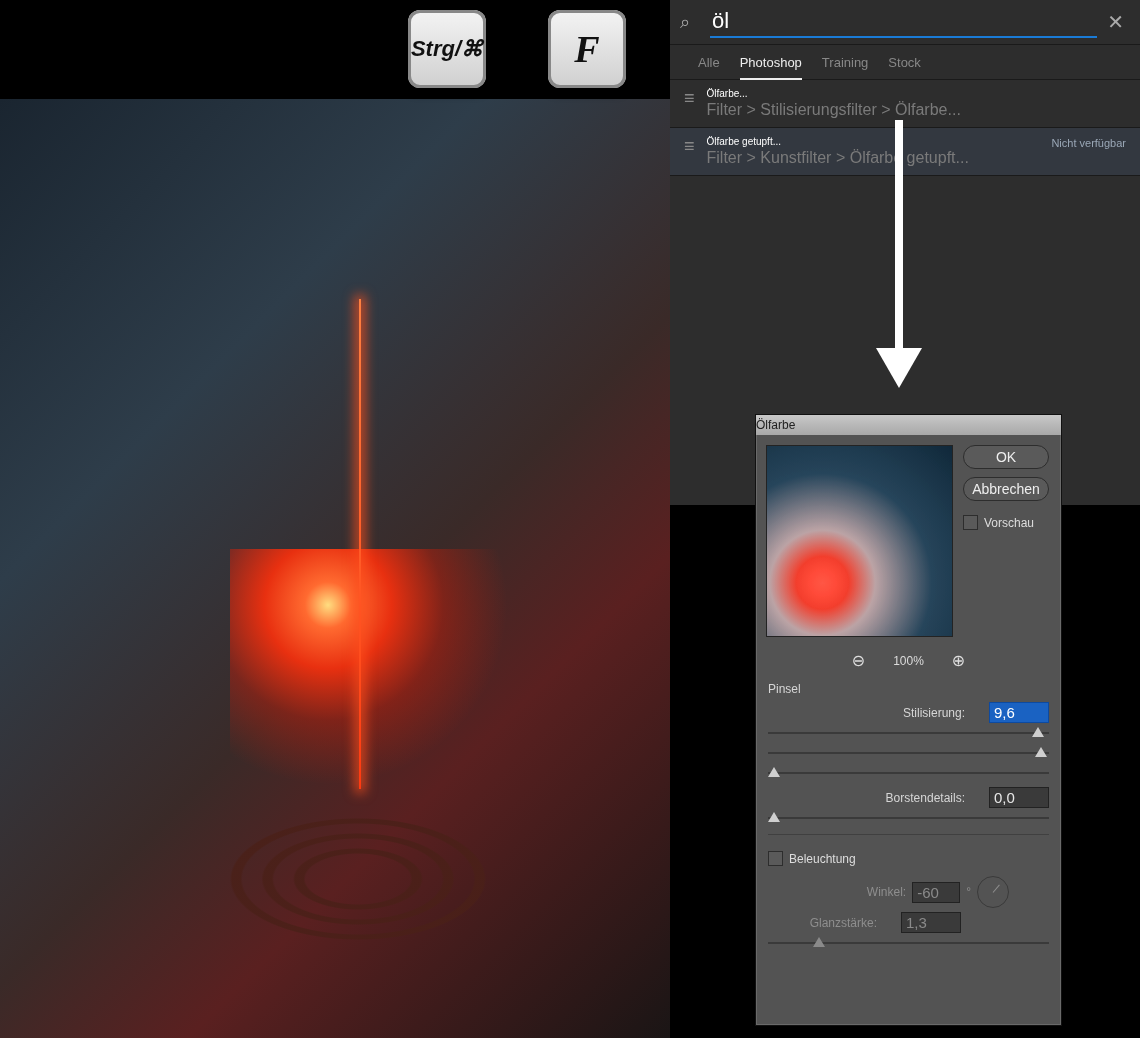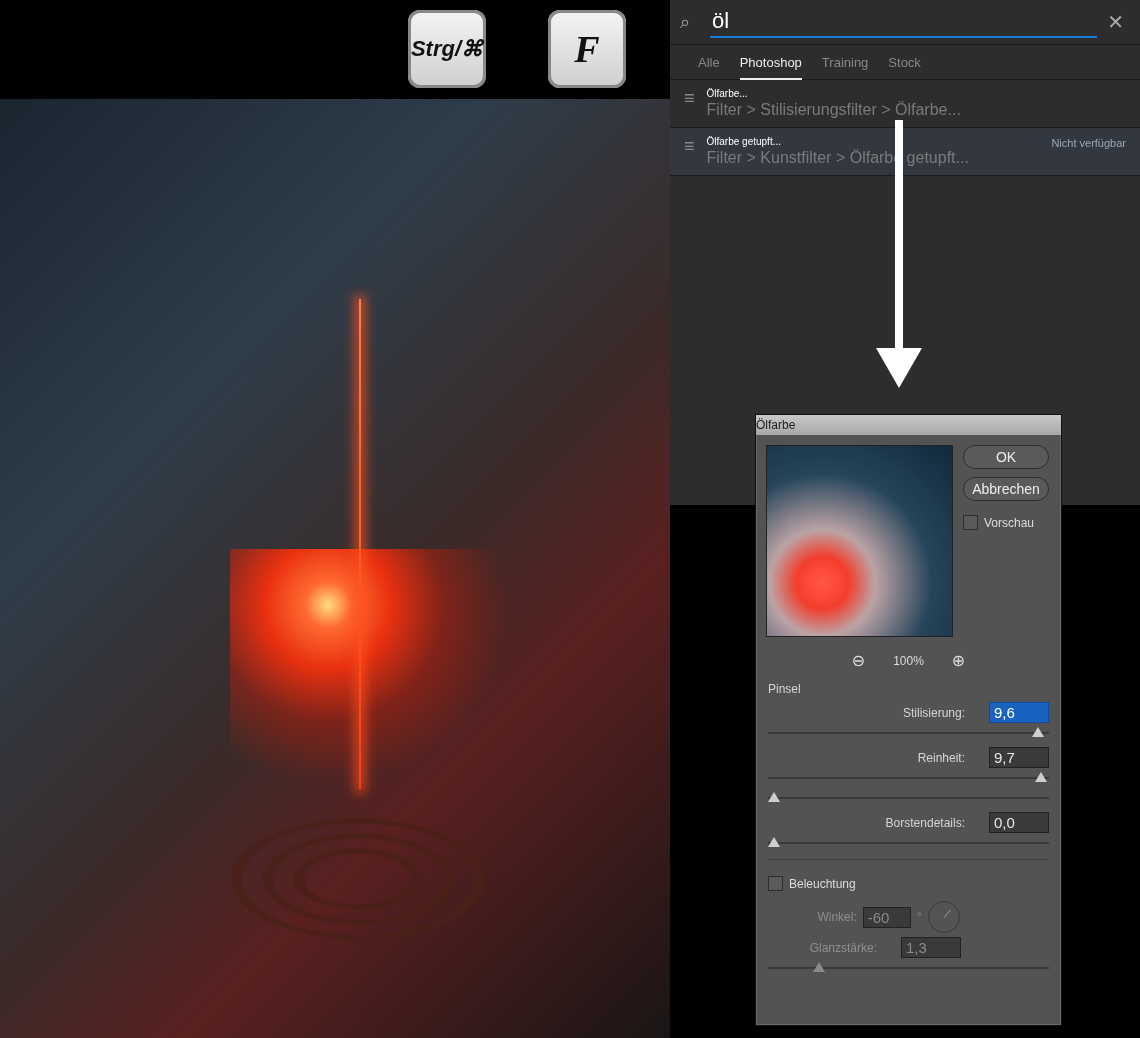--- a/index.html
+++ b/index.html
@@ -42,21 +42,21 @@
 .sectlbl{font-size:12px;margin-bottom:6px}
 .prow{display:flex;align-items:center;justify-content:flex-end;gap:24px;margin:4px 0}
 .plabel{color:#d6d6d6}
 .pval{width:52px;height:17px;background:#3a3a3a;border:1px solid #222;color:#e6e6e6;text-align:left;padding-left:4px;font-size:15px}
 .pval.sel{background:#1a62c2;color:#fff;border-color:#0d4aa0}
 .pval.dis{color:#8a8a8a}
 .slider{position:relative;height:14px;margin:0 0 6px}
 .slider::before{content:"";position:absolute;left:0;right:0;top:5px;height:2px;background:#3a3a3a}
 .thumb{position:absolute;top:0;width:0;height:0;border-left:6px solid transparent;border-right:6px solid transparent;border-bottom:10px solid #cfcfcf;transform:translateX(-6px)}
 .hr{border:none;border-top:1px solid #404040;margin:8px 12px}
-.angle{display:flex;align-items:center;justify-content:center;gap:6px;padding-right:40px;color:#8e8e8e}
+.angle{display:flex;align-items:center;justify-content:flex-end;gap:6px;padding-right:40px;color:#8e8e8e}
 .dial{width:30px;height:30px;border-radius:50%;border:1px solid #3a3a3a;position:relative}
 .dial::after{content:"";position:absolute;left:15px;top:15px;width:10px;height:1px;background:#8e8e8e;transform-origin:left;transform:rotate(-50deg)}
 </style>
 </head>
 <body>
 
 <div class="canvas">
     <div class="beam"></div>
   </div>
 
@@ -122,24 +122,20 @@
   </div>
   <div class="sect">
     <div class="sectlbl">Pinsel</div>
     <div class="prow">
         <span class="plabel">Stilisierung:</span>
         <input class="pval sel" value="9,6" style="">
       </div>
     <div class="slider">
         <div class="thumb" style="left:96%"></div>
       </div>
-    <div class="prow">
-        <span class="plabel">Reinheit:</span>
-        <input class="pval" value="9,7" style="">
-      </div>
     <div class="slider">
         <div class="thumb" style="left:97%"></div>
       </div>
     <div class="slider">
         <div class="thumb" style="left:2%"></div>
       </div>
     <div class="prow">
         <span class="plabel">Borstendetails:</span>
         <input class="pval" value="0,0" style="">
       </div>

